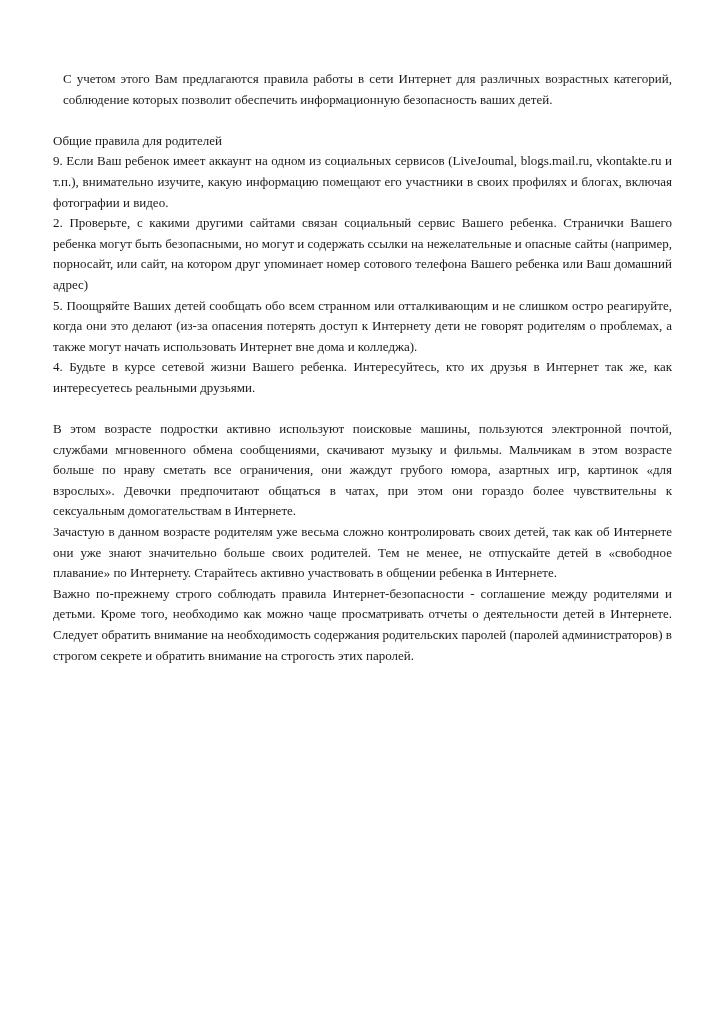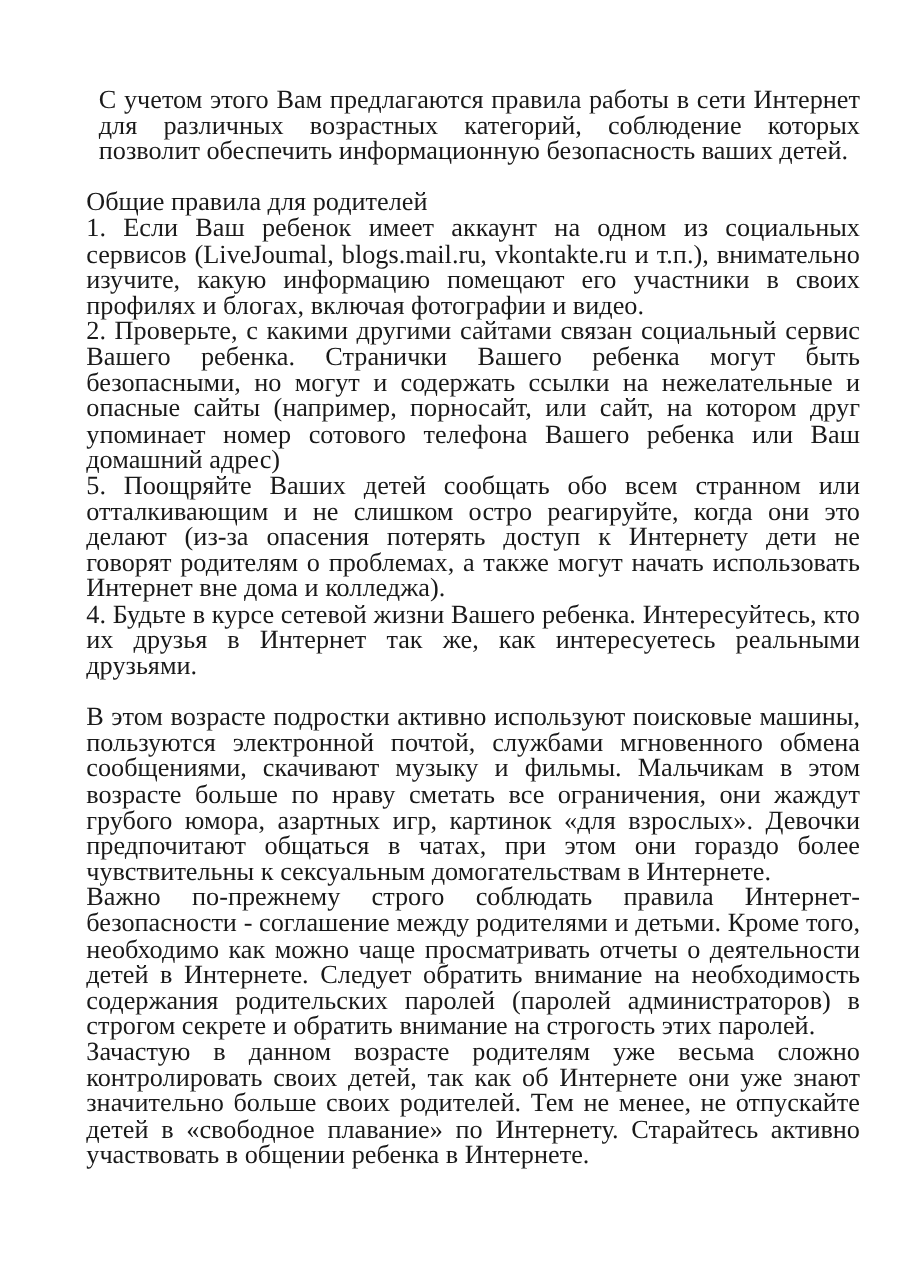--- a/index.html
+++ b/index.html
@@ -10,24 +10,24 @@
     body {
       width: 723px;
       height: 1024px;
       position: relative;
       overflow: hidden;
       font-family: "Liberation Serif", "DejaVu Serif", serif;
       color: #1a1a1a;
     }
     .page {
       position: absolute;
-      left: 69px;
+      left: 53px;
       top: 69px;
       width: 619px;
-      font-size: 21px;
+      font-size: 13px;
       line-height: 20.6px;
     }
     p {
       margin: 0;
       text-align: justify;
     }
     .intro {
       margin-left: 10px;
     }
     .gap {
@@ -39,26 +39,26 @@
 </head>
 <body>
 
 <div class="page">
   <p class="intro">С учетом этого Вам предлагаются правила работы в сети Интернет для различных возрастных категорий, соблюдение которых позволит обеспечить информационную безопасность ваших детей.</p>
 
   <div class="gap"></div>
 
   <section>
     <p class="it">Общие правила для родителей</p>
-    <p>1. Если Ваш ребенок имеет аккаунт на одном из социальных сервисов (LiveJoumal, blogs.mail.ru, vkontakte.ru и т.п.), внимательно изучите, какую информацию помещают его участники в своих профилях и блогах, включая фотографии и видео.</p>
+    <p>9. Если Ваш ребенок имеет аккаунт на одном из социальных сервисов (LiveJoumal, blogs.mail.ru, vkontakte.ru и т.п.), внимательно изучите, какую информацию помещают его участники в своих профилях и блогах, включая фотографии и видео.</p>
     <p>2. Проверьте, с какими другими сайтами связан социальный сервис Вашего ребенка. Странички Вашего ребенка могут быть безопасными, но могут и содержать ссылки на нежелательные и опасные сайты (например, порносайт, или сайт, на котором друг упоминает номер сотового телефона Вашего ребенка или Ваш домашний адрес)</p>
     <p>5. Поощряйте Ваших детей сообщать обо всем странном или отталкивающим и не слишком остро реагируйте, когда они это делают (из-за опасения потерять доступ к Интернету дети не говорят родителям о проблемах, а также могут начать использовать Интернет вне дома и колледжа).</p>
     <p>4. Будьте в курсе сетевой жизни Вашего ребенка. Интересуйтесь, кто их друзья в Интернет так же, как интересуетесь реальными друзьями.</p>
   </section>
 
   <div class="gap"></div>
 
   <section>
     <p>В этом возрасте подростки активно используют поисковые машины, пользуются электронной почтой, службами мгновенного обмена сообщениями, скачивают музыку и фильмы. Мальчикам в этом возрасте больше по нраву сметать все ограничения, они жаждут грубого юмора, азартных игр, картинок «для взрослых». Девочки предпочитают общаться в чатах, при этом они гораздо более чувствительны к сексуальным домогательствам в Интернете.</p>
+    <p>Зачастую в данном возрасте родителям уже весьма сложно контролировать своих детей, так как об Интернете они уже знают значительно больше своих родителей. Тем не менее, не отпускайте детей в «свободное плавание» по Интернету. Старайтесь активно участвовать в общении ребенка в Интернете.</p>
     <p>Важно по-прежнему строго соблюдать правила Интернет-безопасности - соглашение между родителями и детьми. Кроме того, необходимо как можно чаще просматривать отчеты о деятельности детей в Интернете. Следует обратить внимание на необходимость содержания родительских паролей (паролей администраторов) в строгом секрете и обратить внимание на строгость этих паролей.</p>
-    <p>Зачастую в данном возрасте родителям уже весьма сложно контролировать своих детей, так как об Интернете они уже знают значительно больше своих родителей. Тем не менее, не отпускайте детей в «свободное плавание» по Интернету. Старайтесь активно участвовать в общении ребенка в Интернете.</p>
   </section>
 </div>
 
 </body></html>

